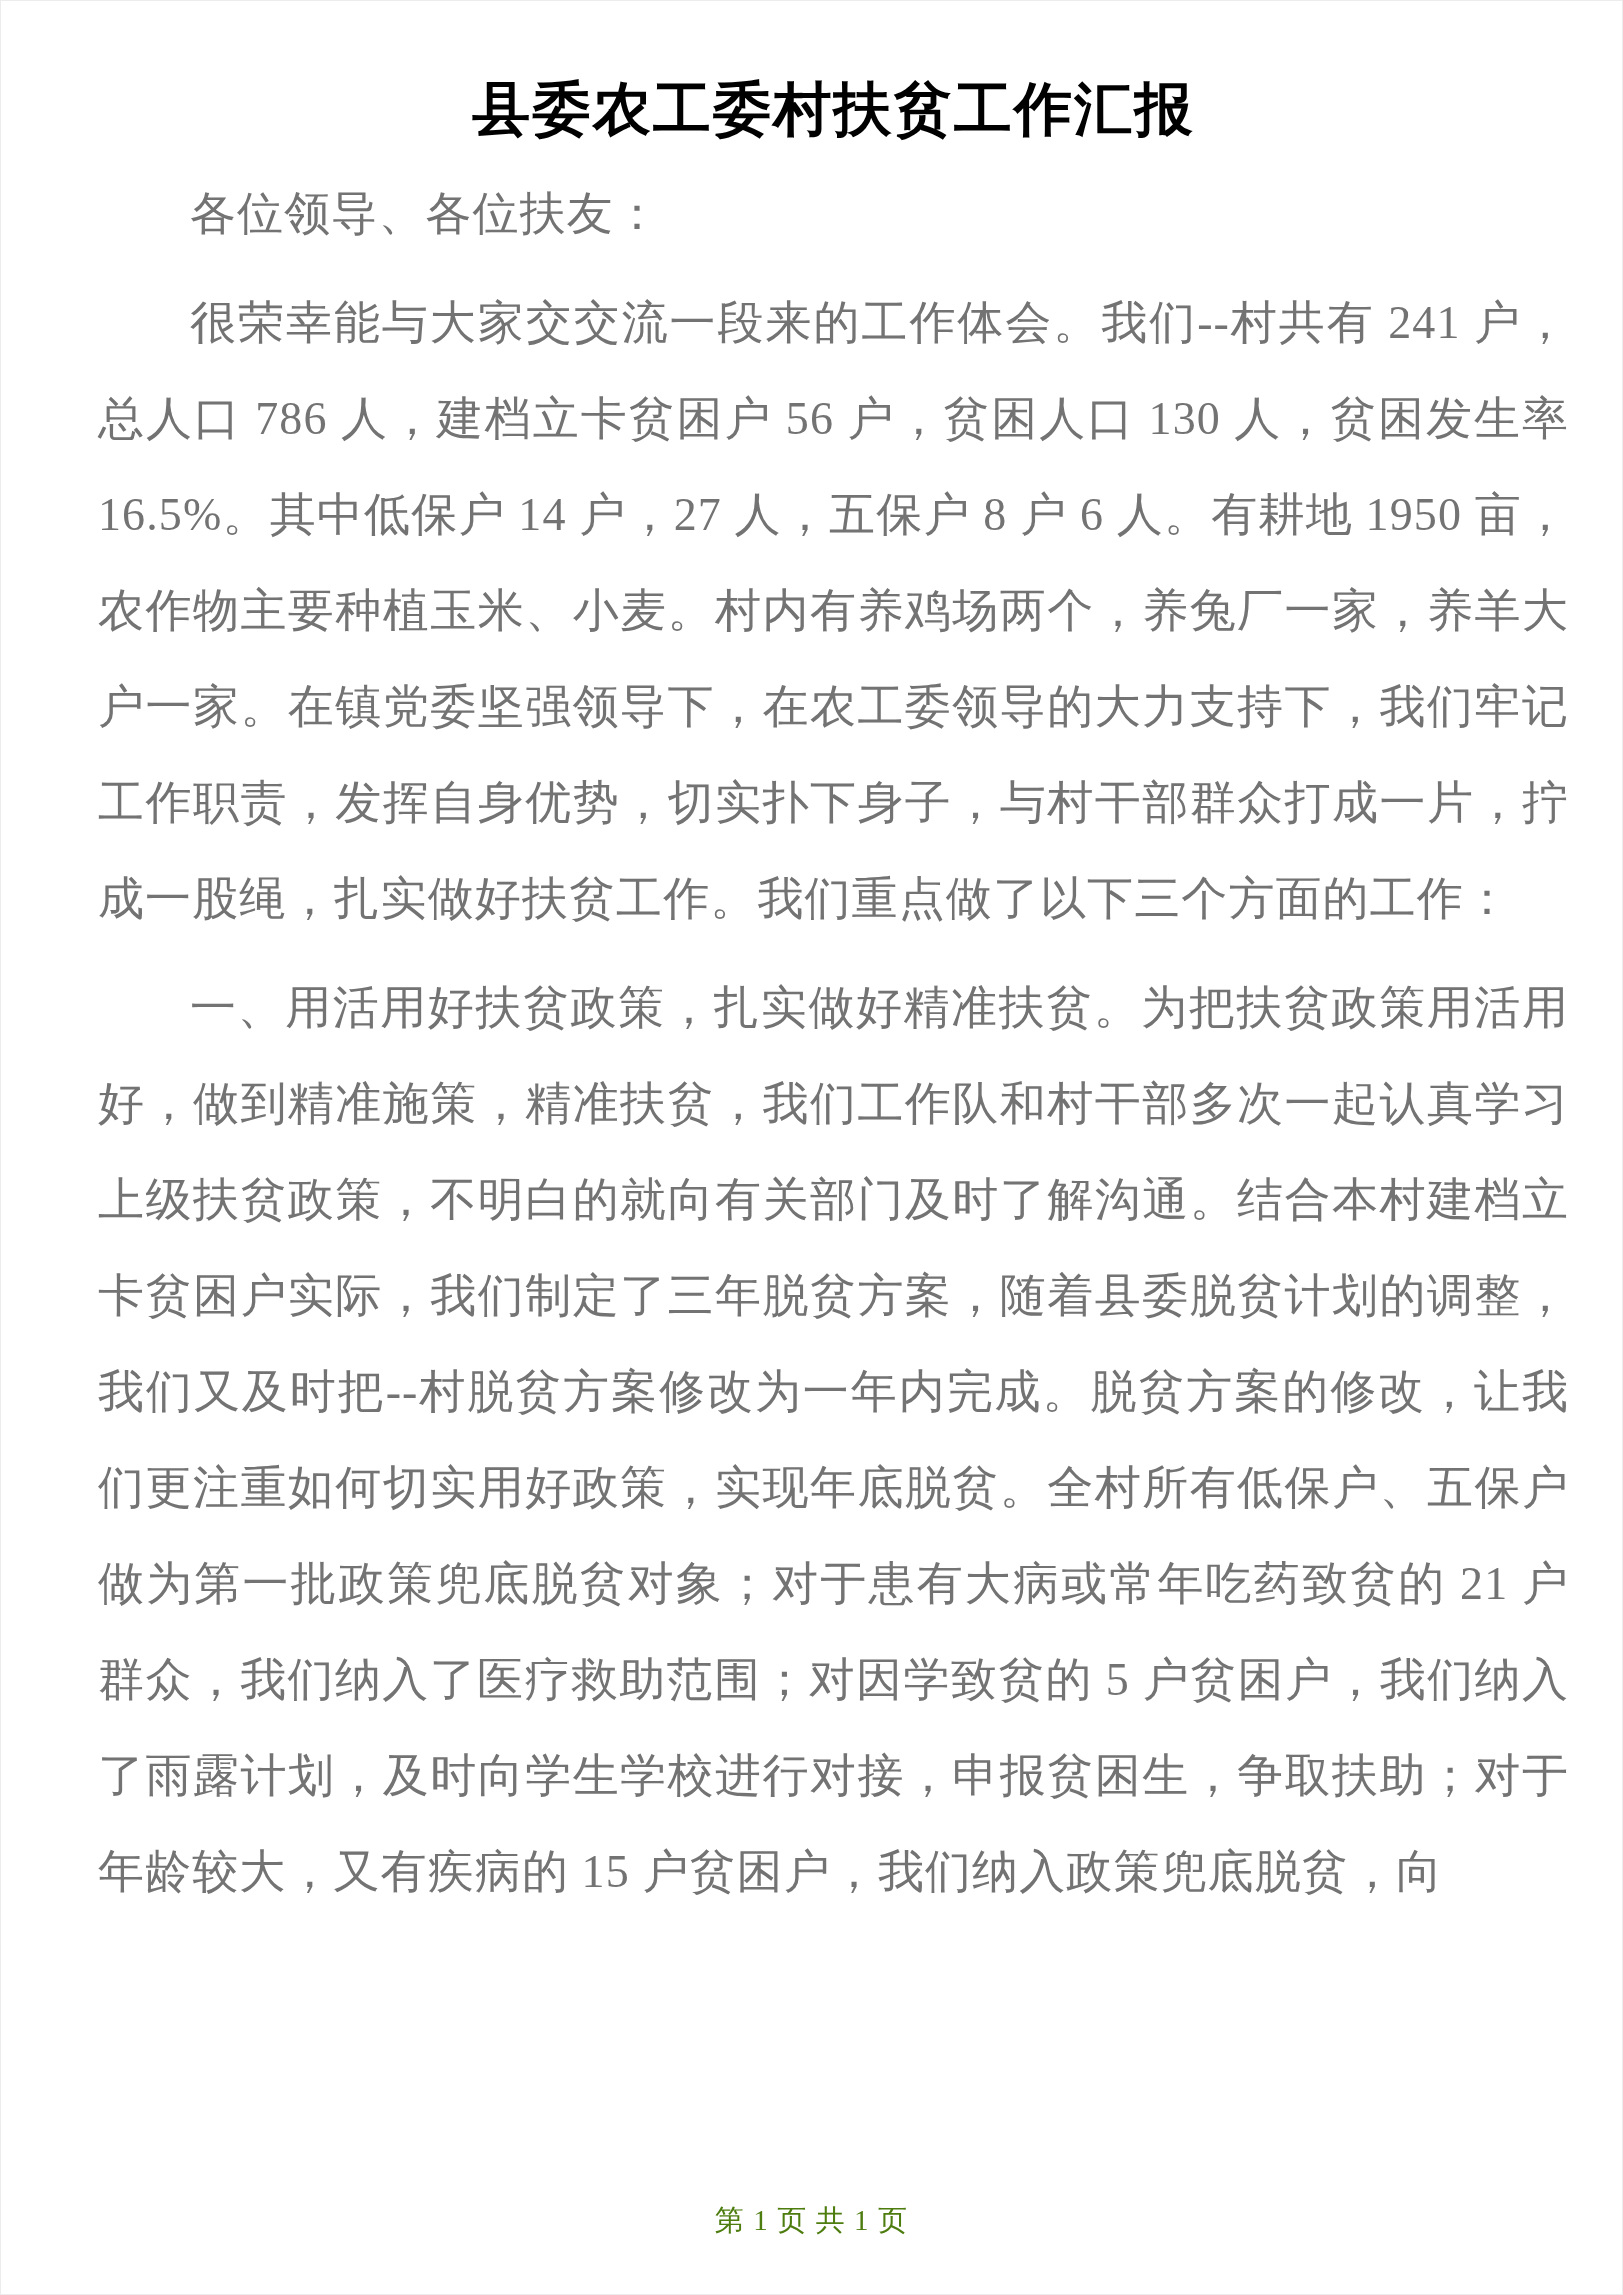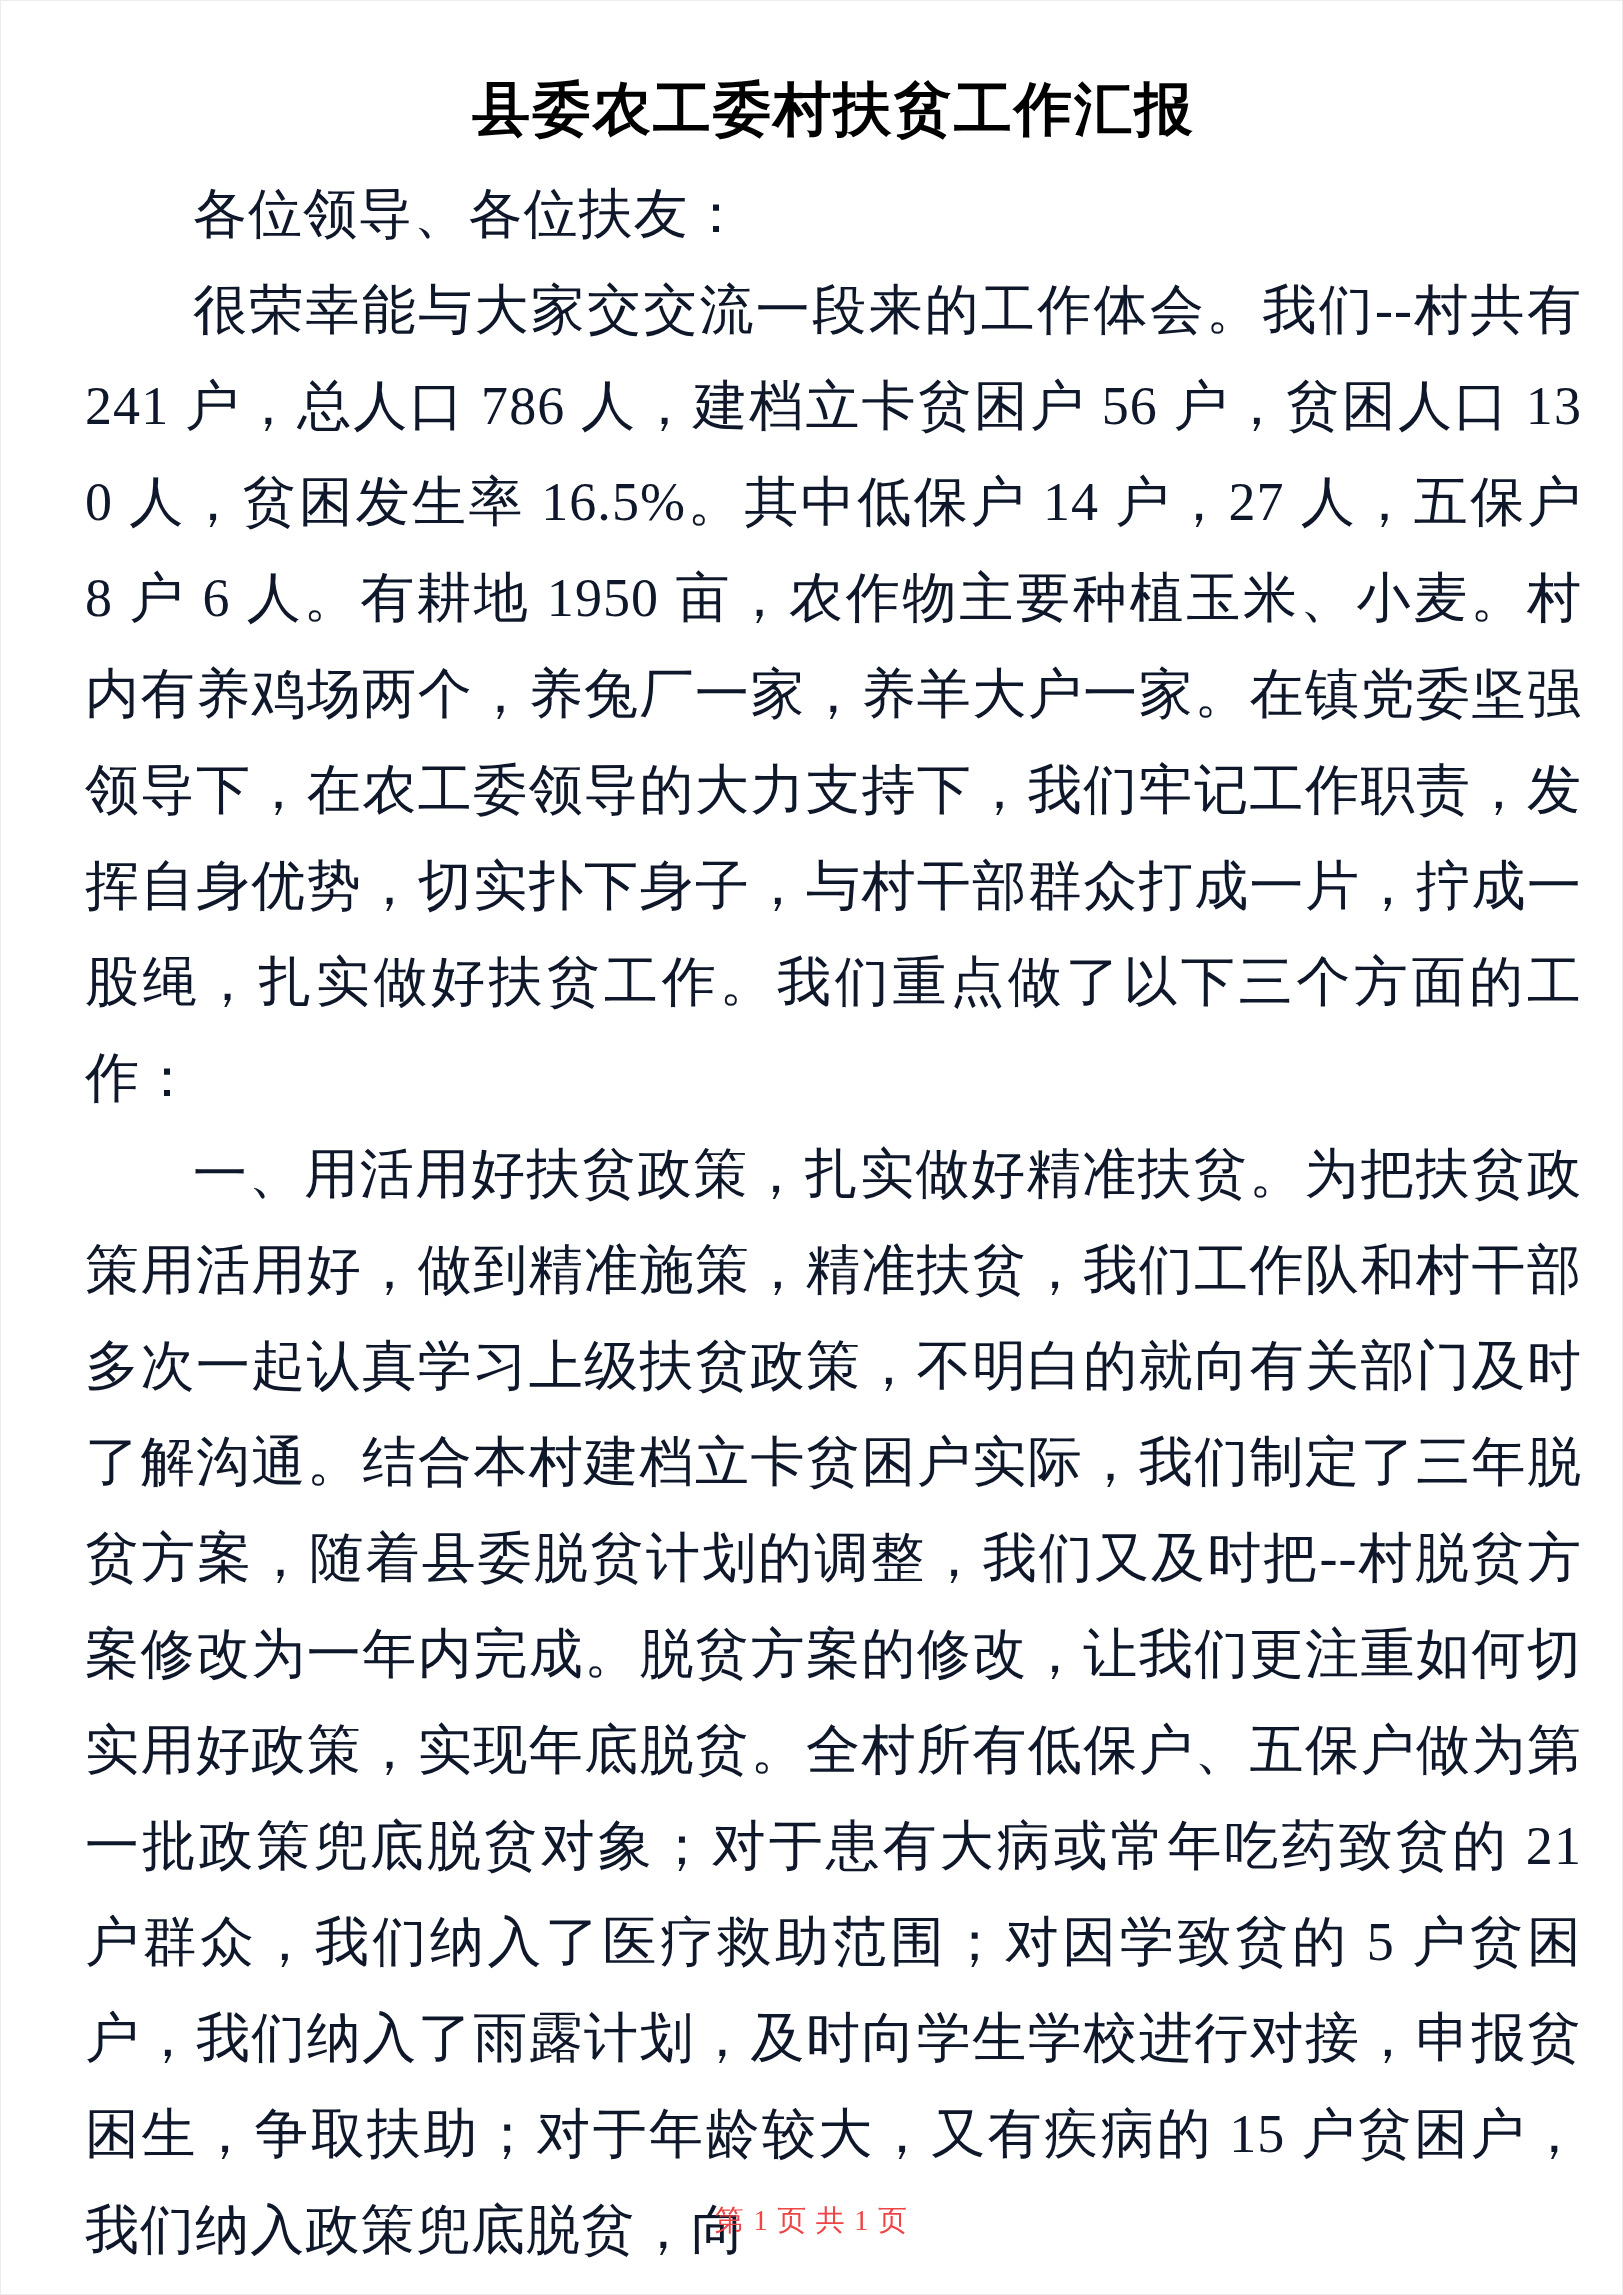--- a/index.html
+++ b/index.html
@@ -24,38 +24,38 @@
   .doc-title {
     margin: 0 0 13.5px 0;
     text-align: center;
     font-size: 58px;
     line-height: 84px;
     font-weight: bold;
     color: #000000;
     letter-spacing: 2.2px;
   }
   .body-text p {
-    margin: 0;
-    font-size: 54px;
+    margin: 13px;
+    font-size: 46px;
     line-height: 96px;
     text-align: justify;
     text-justify: inter-ideograph;
     text-indent: 2em;
     letter-spacing: 1.1px;
-    color: #0f172a;
+    color: #737373;
     word-break: break-all;
   }
   .page-footer {
     position: absolute;
     left: 0;
     right: 0;
     bottom: 53px;
     text-align: center;
     font-size: 29px;
-    color: #ef4444;
+    color: #4d7c0f;
     letter-spacing: 1.1px;
   }
 </style>
 </head>
 <body>
 
 <div class="page">
   <div class="content">
     <h1 class="doc-title">县委农工委村扶贫工作汇报</h1>
     <div class="body-text">

